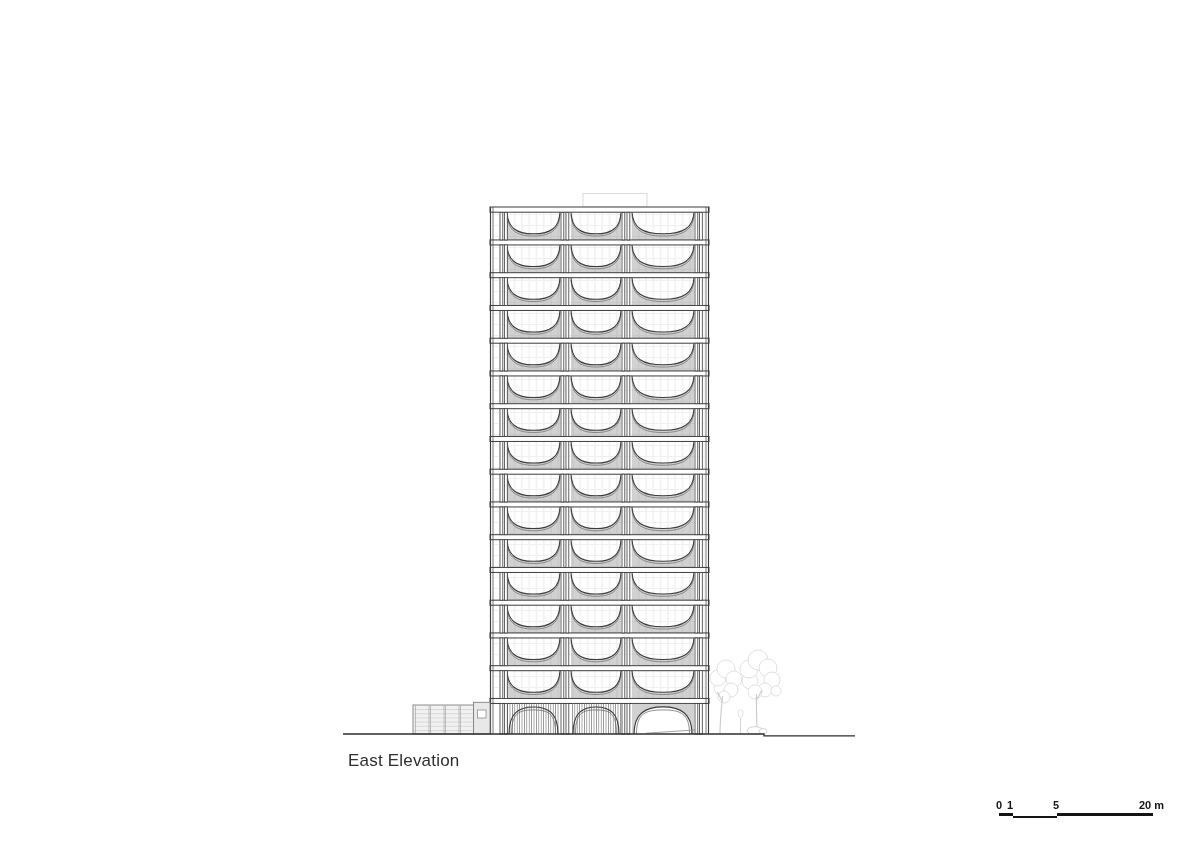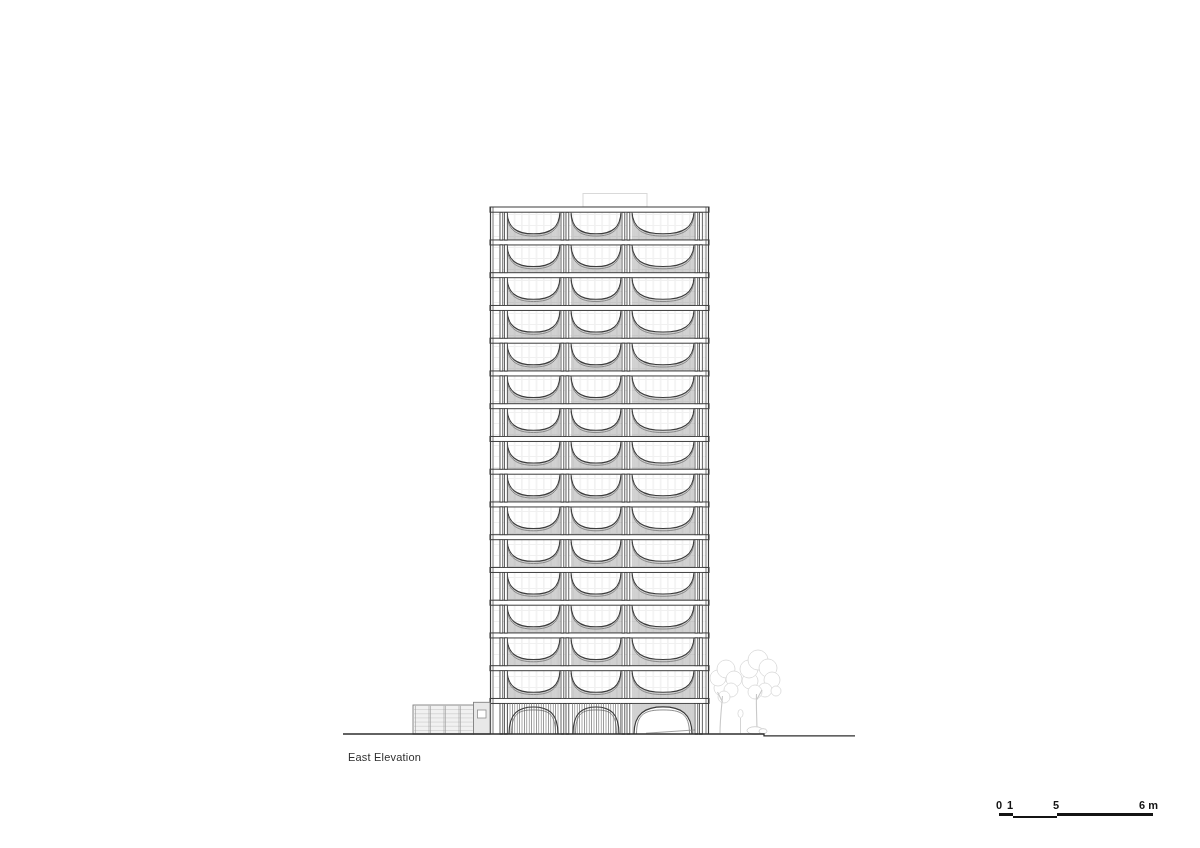--- a/index.html
+++ b/index.html
@@ -1,19 +1,19 @@
 <!DOCTYPE html>
 <html><head>
 <meta charset="utf-8">
 <style>
   html,body{margin:0;padding:0;background:#ffffff;}
   .page{position:relative;width:1200px;height:848px;background:#ffffff;overflow:hidden;
         font-family:"Liberation Sans", sans-serif;}
   svg{position:absolute;left:0;top:0;}
-  .drawing-title{position:absolute;left:348px;top:751px;font-size:11px;color:#2e2e2e;
+  .drawing-title{position:absolute;left:348px;top:751px;font-size:17px;color:#2e2e2e;
         letter-spacing:0.2px;}
   .scalebar-label{position:absolute;top:799px;font-size:11px;font-weight:600;color:#141414;}
   .sl-0{left:996px;}
   .sl-1{left:1007px;}
   .sl-5{left:1053px;}
   .sl-10{left:1139px;}
   .scalebar-seg{position:absolute;height:2.2px;background:#141414;}
   .seg-a{left:999px;top:813.4px;width:14px;}
   .seg-b{left:1013px;top:815.6px;width:44px;}
   .seg-c{left:1057px;top:813.4px;width:96px;}
@@ -407,19 +407,19 @@
       </g>
       <path d="M343,734 L764,734 L764,735.8 L855,735.8" stroke="#2f2f2f" stroke-width="1.3" fill="none"></path>
     </svg>
 
   <div class="drawing-title">East Elevation</div>
 
   <div>
     <span class="scalebar-label sl-0">0</span>
     <span class="scalebar-label sl-1">1</span>
     <span class="scalebar-label sl-5">5</span>
-    <span class="scalebar-label sl-10">6 m</span>
+    <span class="scalebar-label sl-10">20 m</span>
     <div class="scalebar-seg seg-a"></div>
     <div class="scalebar-seg seg-b"></div>
     <div class="scalebar-seg seg-c"></div>
   </div>
 
 </div>
 
 </body></html>

